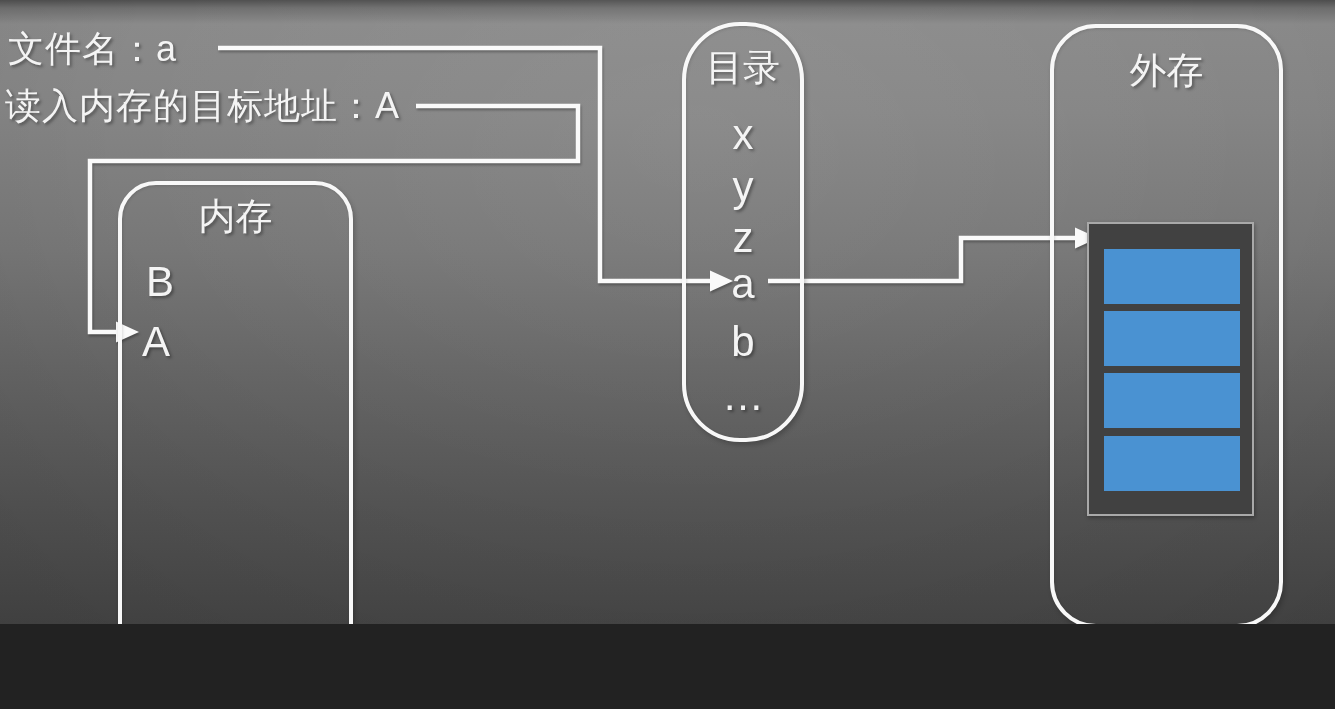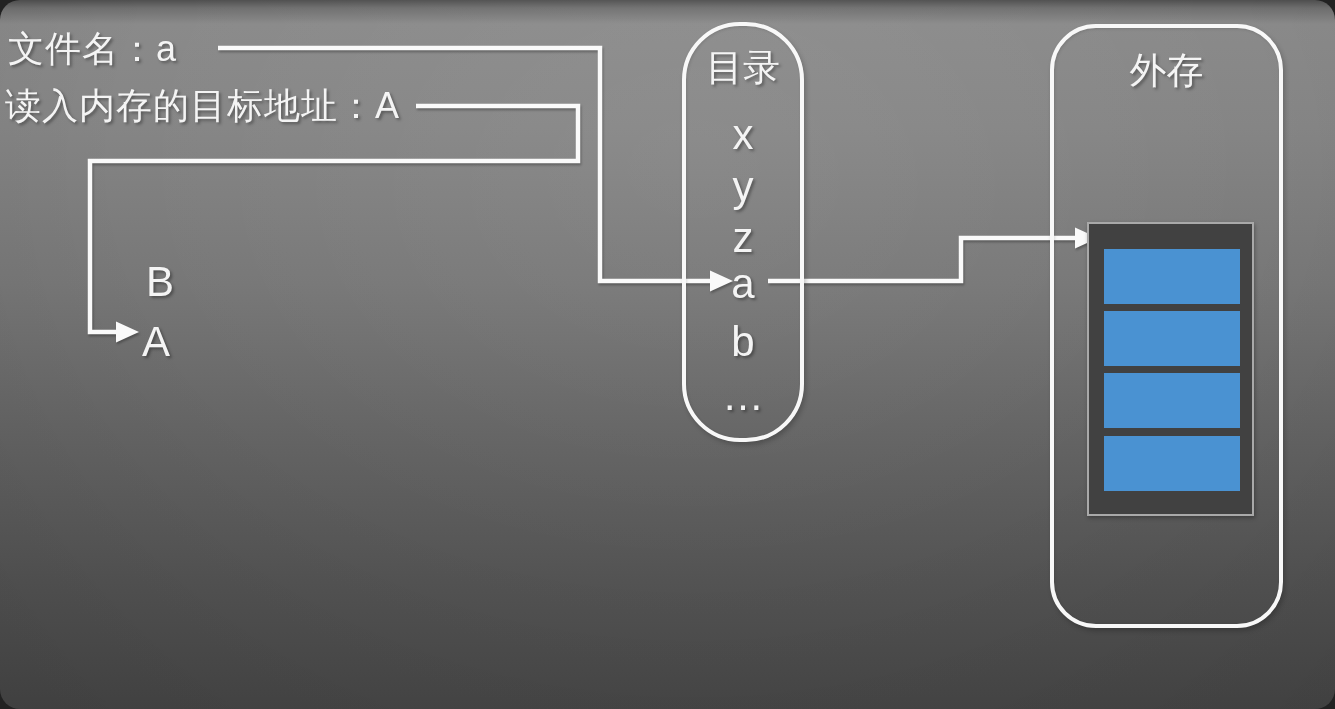--- a/index.html
+++ b/index.html
@@ -1,29 +1,28 @@
 <!DOCTYPE html>
 <html><head>
 <meta charset="utf-8">
 <style>
   html, body { margin: 0; padding: 0; background: #222; }
   .stage {
     position: relative;
     width: 1335px;
-    height: 709px;
+    height: 624px;
     overflow: hidden;
     font-family: "Liberation Sans", "DejaVu Sans", sans-serif;
     background:
       radial-gradient(95% 130% at 52% 22%, rgba(255,255,255,0.06) 0%, rgba(255,255,255,0) 45%, rgba(0,0,0,0.14) 100%),
       linear-gradient(to bottom,
         #4f4f4f 0px, #6f6f6f 8px, #8a8a8a 24px,
         #858585 18%, #777777 40%, #656565 60%,
         #535353 82%, #464646 100%);
     color: #f4f4f4;
-    border-radius: 20px;
   }
   .txt {
     position: absolute;
     white-space: nowrap;
     text-shadow: 2px 2px 3px rgba(0,0,0,0.35);
     line-height: 1;
   }
   .annotation { font-size: 36px; letter-spacing: 1px; }
   .box {
     position: absolute;
@@ -94,20 +93,23 @@
     <path d="M416 106 L578 106 L578 161 L90 161 L90 332 L118 332" fill="none" stroke="#fafafa" stroke-width="4.5"></path>
     <polygon points="116,321.5 116,342.5 139,332" fill="#fafafa"></polygon>
 
     <path d="M768 281 L961 281 L961 238 L1077 238" fill="none" stroke="#fafafa" stroke-width="4.5"></path>
     <polygon points="1075,227.5 1075,248.5 1098,238" fill="#fafafa"></polygon>
   </svg>
 
   <div class="txt annotation" style="left:8px; top:31px;">文件名：a</div>
   <div class="txt annotation" style="left:5px; top:88px;">读入内存的目标地址：A</div>
 
+  <div class="box memory-box">
+    <div class="box-title" style="top:13px;">内存</div>
+  </div>
   <div class="txt letter" style="left:146px; top:261px;">B</div>
   <div class="txt letter" style="left:142px; top:321px;">A</div>
 
   <div class="box directory-box">
     <div class="box-title" style="top:23px;">目录</div>
   </div>
   <div class="dir-entry" style="top:114px;">x</div>
   <div class="dir-entry" style="top:166px;">y</div>
   <div class="dir-entry" style="top:217px;">z</div>
   <div class="dir-entry" style="top:263px;">a</div>

